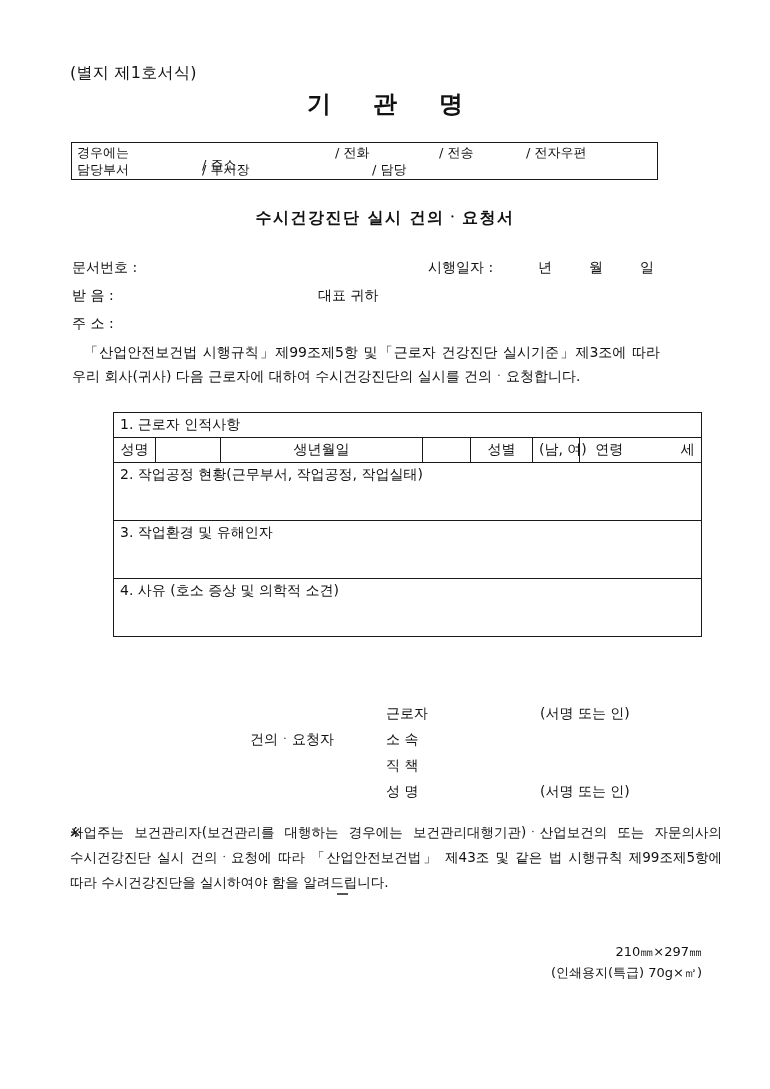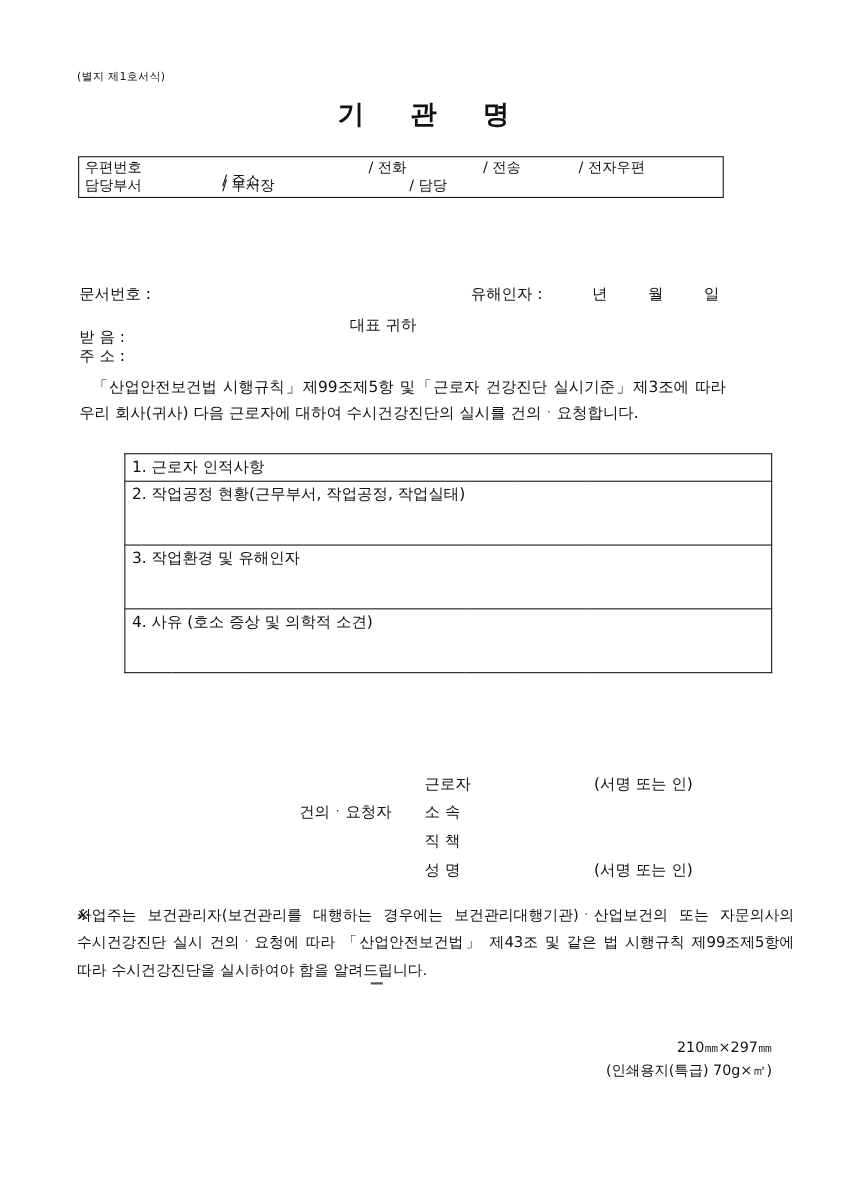--- a/index.html
+++ b/index.html
@@ -17,21 +17,21 @@
     height: 1089px;
     background: #ffffff;
     overflow: hidden;
   }
 
   
   .form-code {
     position: absolute;
     left: 70px;
     top: 63px;
-    font-size: 10px;
+    font-size: 16px;
     letter-spacing: 0.3px;
     white-space: nowrap;
   }
 
   
   .org-name {
     position: absolute;
     left: 0;
     top: 88px;
     width: 770px;
@@ -83,21 +83,21 @@
   }
 
   
   .meta {
     position: absolute;
     font-size: 14px;
     white-space: nowrap;
   }
   .m-docno   { left: 72px;  top: 259px; }
   .m-date    { left: 428px; top: 259px; }
-  .m-recv    { left: 72px;  top: 298px; text-align: right; }
+  .m-recv    { left: 72px;  top: 287px; text-align: right; }
   .m-recv-v  { left: 318px; top: 287px; }
   .m-addr    { left: 72px;  top: 315px; }
 
   
   .body-par {
     position: absolute;
     left: 72px;
     top: 340px;
     width: 588px;
     font-size: 14px;
@@ -144,21 +144,21 @@
     position: relative;
     height: 26px;
     line-height: 26px;
     white-space: nowrap;
   }
   .sign-prefix {
     position: absolute;
     left: 0;
     top: 0;
     width: 128px;
-    text-align: center;
+    text-align: left;
   }
   .sign-role {
     position: absolute;
     left: 136px;
     top: 0;
     width: 70px;
     text-align: left;
   }
   .sign-mark {
     position: absolute;
@@ -209,37 +209,38 @@
 <body>
 
 <div class="page">
 
   <div class="form-code">(별지 제1호서식)</div>
 
   <div class="org-name">기관명</div>
 
   <div class="contact-box">
     <div class="contact-row r1">
-      <span class="cfield" style="left:0px;">우편번호</span>
+      <span class="cfield" style="left:0px;">경우에는</span>
       <span class="cfield" style="left:125px;margin-top:12px;">/ 주소</span>
       <span class="cfield" style="left:258px;">/ 전화</span>
       <span class="cfield" style="left:362px;">/ 전송</span>
       <span class="cfield" style="left:449px;">/ 전자우편</span>
     </div>
     <div class="contact-row r2">
       <span class="cfield" style="left:0px;">담당부서</span>
       <span class="cfield" style="left:125px;">/ 부서장</span>
       <span class="cfield" style="left:295px;">/ 담당</span>
     </div>
   </div>
 
+  <div class="doc-title">수시건강진단 실시 건의ㆍ요청서</div>
 
   <div class="meta m-docno">문서번호 :</div>
   <div class="meta m-date">
-    <span>유해인자 :</span>
+    <span>시행일자 :</span>
     <span style="display:inline-block;width:36px;"></span>
     <span>년</span>
     <span style="display:inline-block;width:28px;"></span>
     <span>월</span>
     <span style="display:inline-block;width:28px;"></span>
     <span>일</span>
   </div>
   <div class="meta m-recv">받   음 :</div>
   <div class="meta m-recv-v">대표 귀하</div>
   <div class="meta m-addr">주   소 :</div>
@@ -253,20 +254,34 @@
       <col style="width:202px;">
       <col style="width:48px;">
       <col style="width:62px;">
       <col style="width:47px;">
       <col style="width:122px;">
     </colgroup>
     <tbody>
       <tr class="row-sec">
         <td colspan="7">1. 근로자 인적사항</td>
       </tr>
+      <tr class="row-fields">
+        <td class="center">성명</td>
+        <td class="center"></td>
+        <td class="center">
+          <span>생년월일</span>
+        </td>
+        <td class="center"></td>
+        <td class="center">성별</td>
+        <td class="center">(남, 여)</td>
+        <td class="center">
+          <span style="display:inline-block;width:46px;text-align:center;">연령</span>
+          <span style="display:inline-block;width:58px;text-align:right;">세</span>
+        </td>
+      </tr>
       <tr class="row-tall">
         <td colspan="7">
           <span>2. 작업공정 현황(근무부서, 작업공정, 작업실태)</span>
         </td>
       </tr>
       <tr class="row-tall">
         <td colspan="7">
           <span>3. 작업환경 및 유해인자</span>
         </td>
       </tr>

